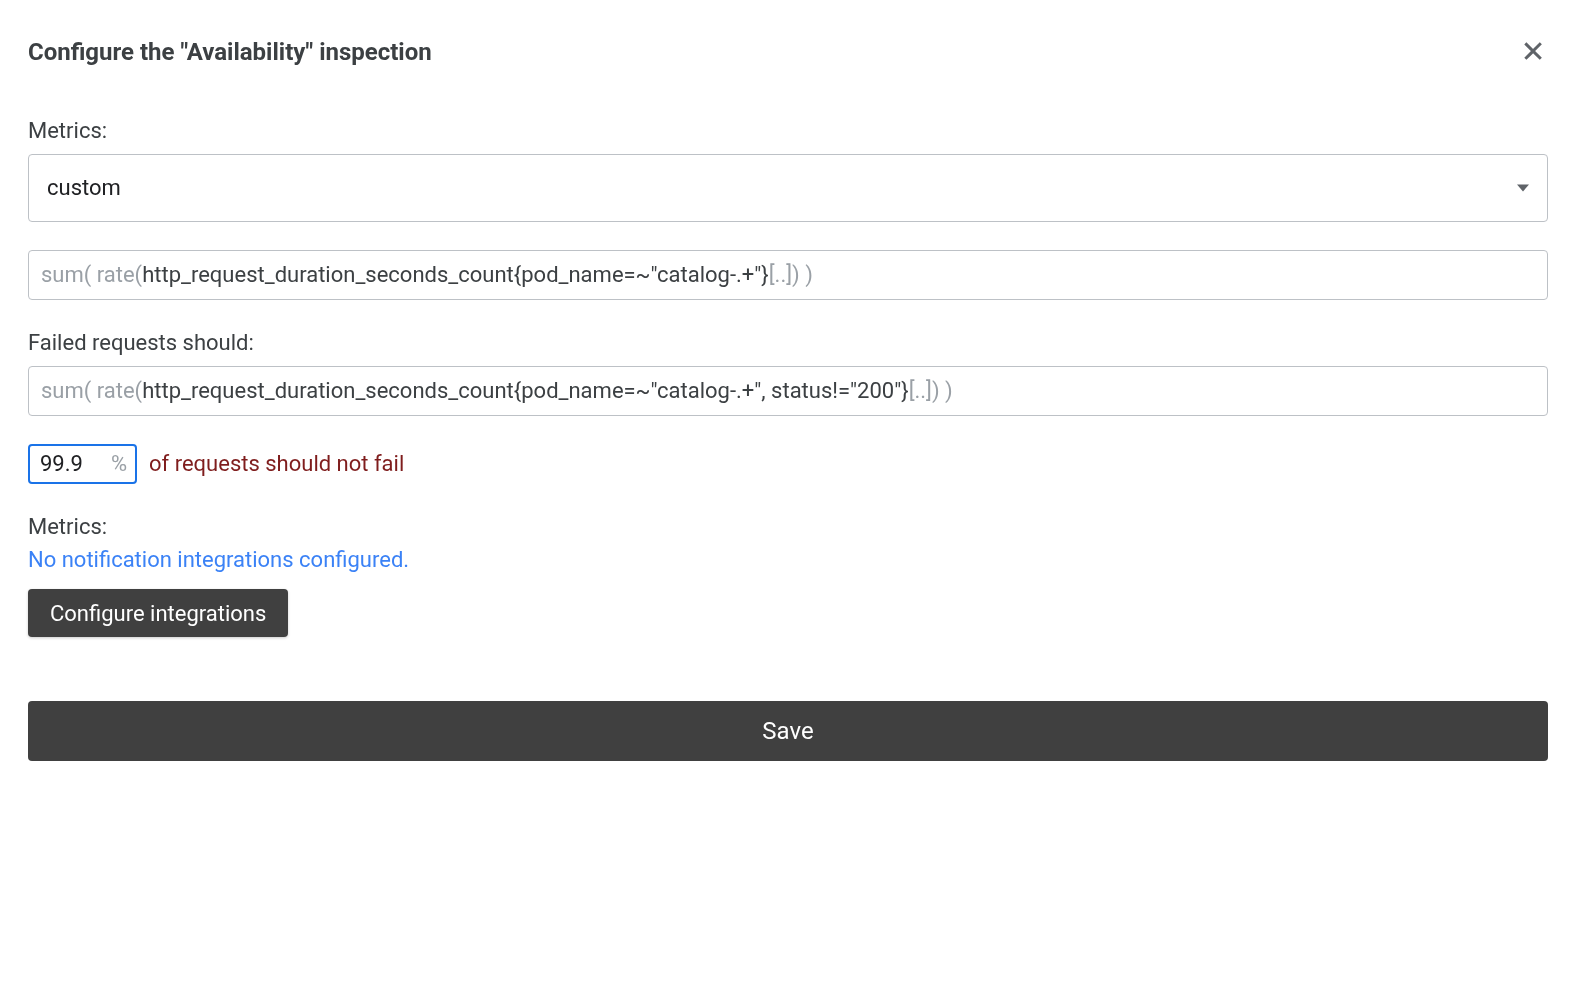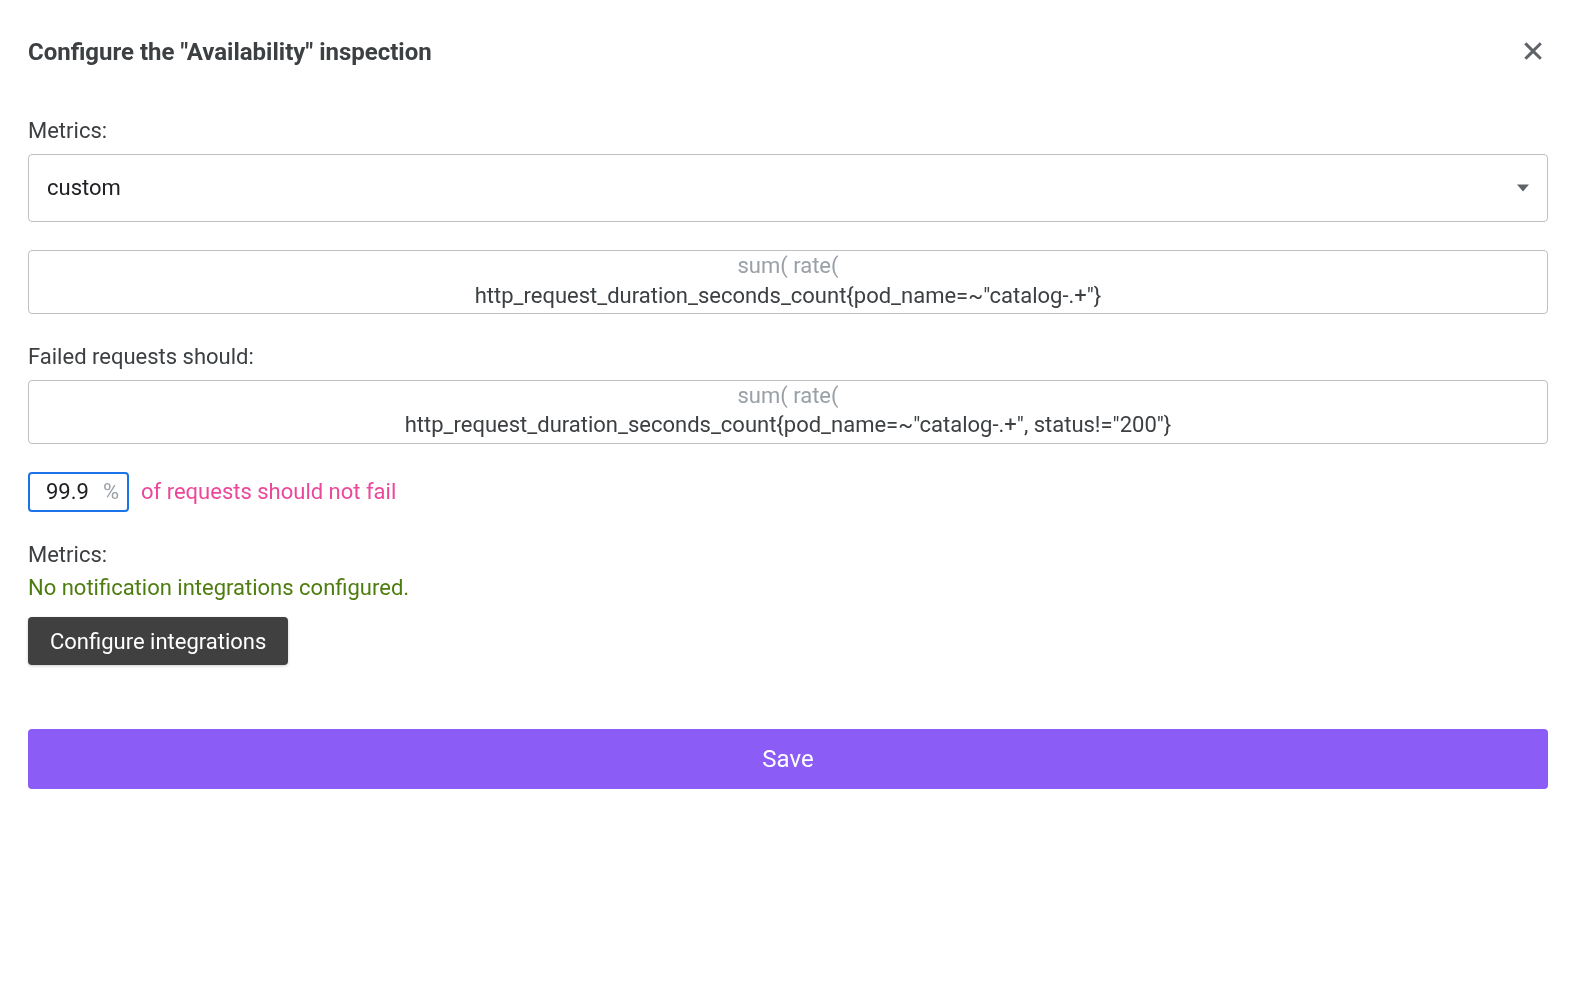--- a/index.html
+++ b/index.html
@@ -63,61 +63,60 @@
     top: 50%;
     transform: translateY(-50%);
     width: 0; height: 0;
     border-left: 6px solid transparent;
     border-right: 6px solid transparent;
     border-top: 7px solid #5f6368;
   }
   .query-input {
     border: 1px solid #bdc1c6;
     border-radius: 4px;
-    height: 64px;
+    height: 50px;
     display: flex;
     align-items: center;
     padding: 0 12px;
     font-size: 22px;
     font-family: inherit;
     white-space: nowrap;
     overflow: hidden;
     cursor: text;
-    flex-direction: column;
   }
   .q-dim { color: #9aa0a6; }
   .q-txt { color: #3c4043; }
   .objective-row {
     display: flex;
     align-items: center;
     gap: 12px;
     margin-top: 6px;
   }
   .pct-box {
     border: 2px solid #1a73e8;
     border-radius: 4px;
     height: 40px;
     display: flex;
     align-items: center;
-    padding: 0 8px 0 16px;
-    gap: 14px;
+    padding: 0 8px 0 10px;
+    gap: 28px;
     font-size: 22px;
     color: #202124;
     background: #fff;
   }
   .pct-box .unit {
     color: #9aa0a6;
   }
   .obj-text {
     font-size: 22px;
-    color: #ec4899;
+    color: #7f1d1d;
   }
   .alerting-field .label { margin-bottom: 4px; }
   .alerting-status {
-    color: #4d7c0f;
+    color: #3b82f6;
     font-size: 22px;
     margin-bottom: 14px;
   }
   .btn {
     display: inline-flex;
     align-items: center;
     justify-content: center;
     border: none;
     border-radius: 4px;
     font-size: 22px;
@@ -132,21 +131,21 @@
   .btn-configure {
     height: 48px;
     padding: 0 22px;
     box-shadow: 0 1px 3px rgba(0,0,0,0.2);
   }
   .btn-save {
     margin-top: 36px;
     width: 100%;
     height: 60px;
     font-size: 24px;
-    background: #8b5cf6;
+    background: #404040;
   }
 </style>
 </head>
 <body>
 
 <div class="page">
 
   <div class="header-row">
     <div class="title">Configure the "Availability" inspection</div>
     <div class="close-btn">

